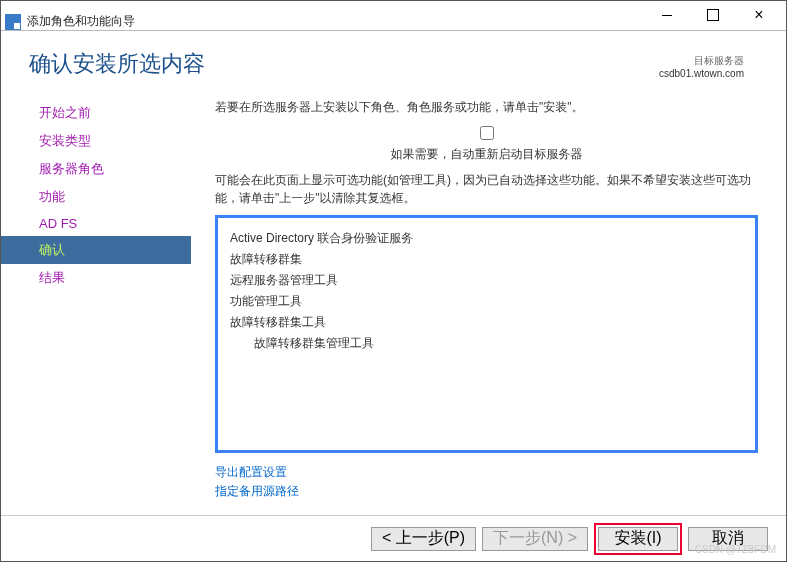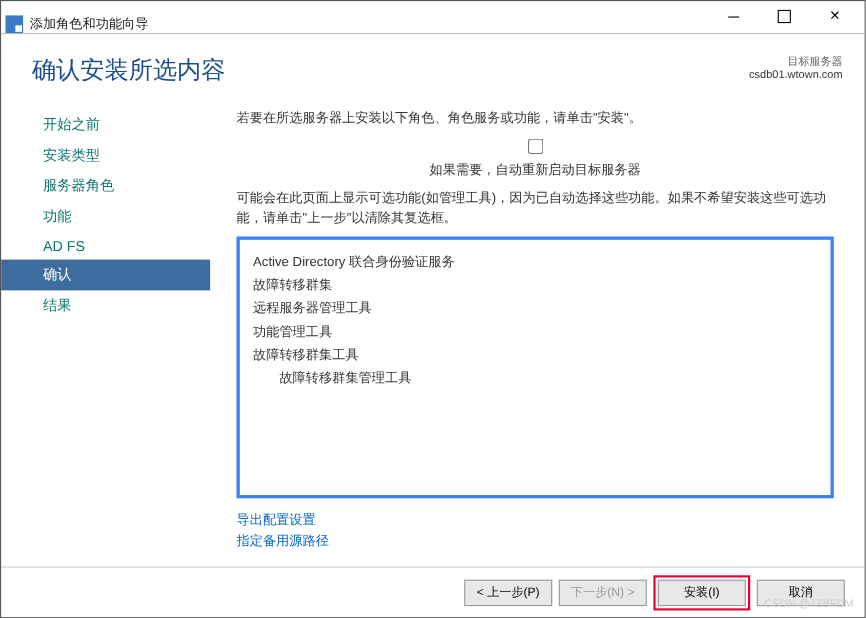--- a/index.html
+++ b/index.html
@@ -8,48 +8,48 @@
     .titlebar { height: 30px; border-bottom: 1px solid #bbb; display: flex; align-items: flex-end; padding: 0 4px; }
     .titlebar .icon { width: 16px; height: 16px; background: #3a7bc8; margin-right: 6px; position: relative; }
     .titlebar .icon::after { content: ""; position: absolute; right: 1px; bottom: 1px; width: 6px; height: 6px; background: #fff; }
     .titlebar .title { font-size: 12px; color: #222; flex: 1; }
     .winbtns { display: flex; }
     .winbtn { width: 46px; height: 30px; display: flex; align-items: center; justify-content: center; font-size: 12px; cursor: pointer; }
     .winbtn.min::before { content: ""; width: 10px; height: 1px; background: #000; }
     .winbtn.max::before { content: ""; width: 10px; height: 10px; border: 1px solid #000; }
     .winbtn.close { font-size: 16px; }
     
-    .header { padding: 18px 20px 12px 28px; display: flex; justify-content: space-between; align-items: flex-start; }
+    .header { padding: 18px 42px 12px 28px; display: flex; justify-content: space-between; align-items: flex-end; }
     .header h1 { font-size: 22px; font-weight: 400; color: #1a4f8a; }
     .server-info { text-align: right; font-size: 10px; color: #666; }
     .server-info .name { color: #333; }
     
     .content { display: flex; height: 418px; }
     .sidebar { width: 190px; padding-left: 28px; padding-top: 8px; }
-    .sidebar-item { font-size: 13px; padding: 5px 10px; color: #0f766e; cursor: pointer; }
-    .sidebar-item.active { background: #3d6c9e; color: #ffffff; margin-left: -28px; padding-left: 38px; }
+    .sidebar-item { font-size: 13px; padding: 5px 10px; color: #a21caf; cursor: pointer; }
+    .sidebar-item.active { background: #3d6c9e; color: #bef264; margin-left: -28px; padding-left: 38px; }
     
     .main { flex: 1; padding: 8px 28px 8px 24px; font-size: 12px; color: #333; display: flex; flex-direction: column; }
     .main p.intro { margin-bottom: 10px; }
     .checkbox-row { display: flex; align-items: center; gap: 6px; margin-bottom: 8px; flex-direction: column; }
     .checkbox-row input { width: 14px; height: 14px; }
     .info-text { margin-bottom: 8px; line-height: 1.5; }
     
     .listbox { border: 3px solid #3b82f6; flex: 1; padding: 10px 12px; overflow: auto; font-size: 12px; }
     .listbox .item { padding: 2px 0; }
     .lvl1 { padding-left: 0; }
     .lvl2 { padding-left: 24px; }
     .lvl3 { padding-left: 48px; }
     .lvl4 { padding-left: 72px; margin-left: 24px; }
     
     .links { margin-top: 10px; }
     .links a { display: block; color: #0066cc; font-size: 12px; text-decoration: none; padding: 1px 0; cursor: pointer; }
     
     .footer { position: absolute; bottom: 0; left: 0; right: 0; height: 46px; border-top: 1px solid #ccc; display: flex; justify-content: flex-end; align-items: center; padding-right: 18px; gap: 6px; }
-    .btn { min-width: 80px; height: 24px; border: 1px solid #999; background: #e8e8e8; font-size: 11px; cursor: pointer; padding: 0 10px; }
+    .btn { min-width: 80px; height: 24px; border: 1px solid #999; background: #e8e8e8; font-size: 16px; cursor: pointer; padding: 0 10px; }
     .btn:disabled { color: #999; cursor: default; }
     .highlight { border: 2px solid #e03; padding: 2px; }
     .watermark { position: absolute; right: 10px; bottom: 6px; font-size: 10px; color: #ccc; pointer-events: none; }
   </style>
 </head>
 <body>
 
 <div class="titlebar">
   <div class="icon"></div>
   <div class="title">添加角色和功能向导</div>

